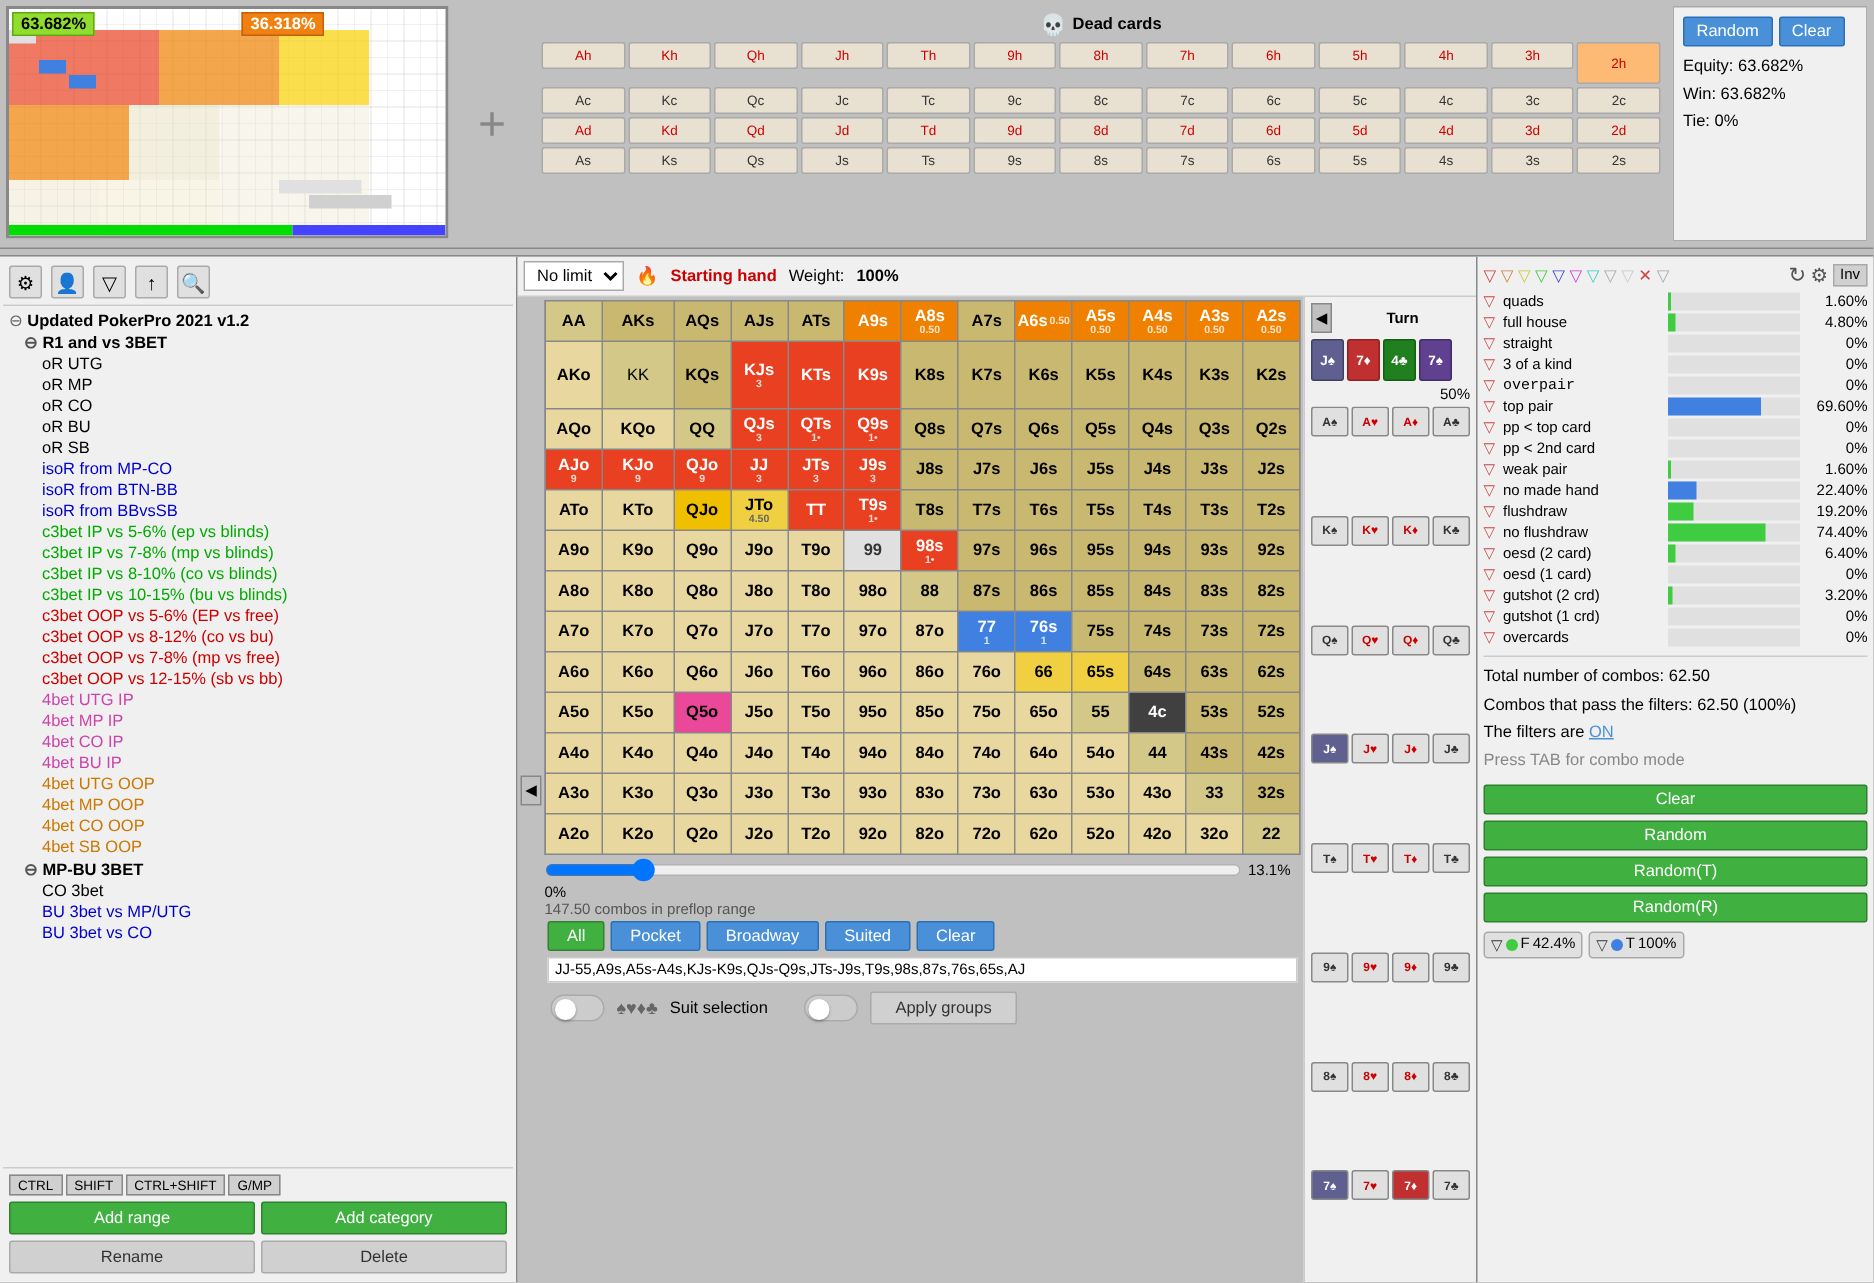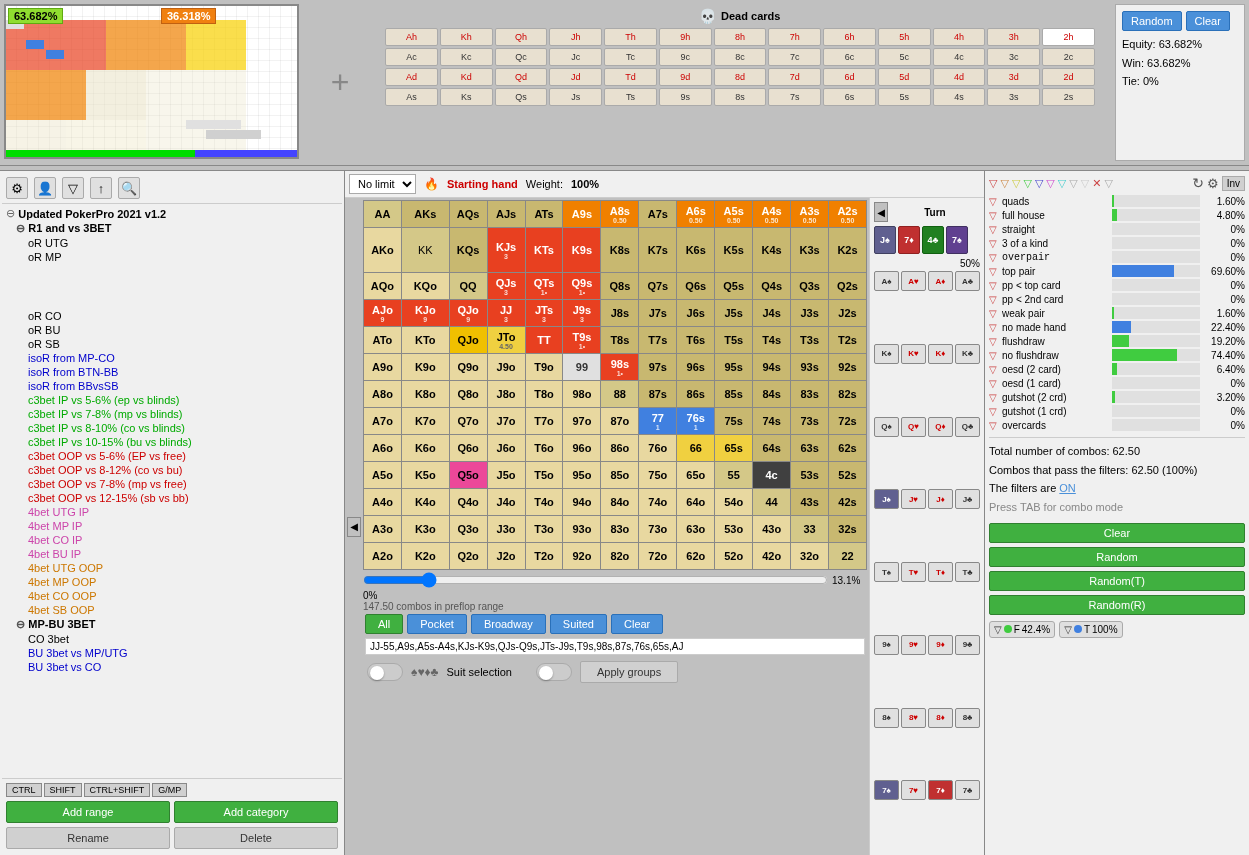--- a/index.html
+++ b/index.html
@@ -1,21 +1,21 @@
 <!DOCTYPE html>
 <html><head>
   <meta charset="utf-8">
   <style>
     * { box-sizing: border-box; margin: 0; padding: 0; font-family: Arial, sans-serif; font-size: 11px; }
     body { background: #c0c0c0; width: 1249px; height: 855px; overflow: hidden; }
     
     .main-container { display: flex; flex-direction: column; width: 1249px; height: 855px; }
     
     
-    .top-section { display: flex; background: #c0c0c0; padding: 4px; gap: 16px; height: 165px; }
+    .top-section { display: flex; background: #c0c0c0; padding: 4px; gap: 4px; height: 165px; }
     
     .equity-chart { width: 295px; height: 155px; background: white; border: 2px solid #888; position: relative; overflow: hidden; }
     
     .plus-button { display: flex; align-items: center; justify-content: center; width: 50px; font-size: 28px; color: #666; cursor: pointer; }
     .btn-random { background: #4a90d9; color: white; border: 1px solid #2a70b9; padding: 3px 8px; cursor: pointer; border-radius: 2px; }
     .btn-clear-top { background: #4a90d9; color: white; border: 1px solid #2a70b9; padding: 3px 8px; cursor: pointer; border-radius: 2px; }
     
     
     .middle-section { display: flex; flex: 1; gap: 0; }
     
@@ -77,21 +77,21 @@
           <div style="background: rgb(232, 224, 208); border: 1px solid rgb(170, 170, 170); border-radius: 2px; text-align: center; padding: 1px; cursor: pointer; font-size: 9px; color: rgb(204, 0, 0); height: 18px; display: flex; align-items: center; justify-content: center;">Qh</div>
           <div style="background: rgb(232, 224, 208); border: 1px solid rgb(170, 170, 170); border-radius: 2px; text-align: center; padding: 1px; cursor: pointer; font-size: 9px; color: rgb(204, 0, 0); height: 18px; display: flex; align-items: center; justify-content: center;">Jh</div>
           <div style="background: rgb(232, 224, 208); border: 1px solid rgb(170, 170, 170); border-radius: 2px; text-align: center; padding: 1px; cursor: pointer; font-size: 9px; color: rgb(204, 0, 0); height: 18px; display: flex; align-items: center; justify-content: center;">Th</div>
           <div style="background: rgb(232, 224, 208); border: 1px solid rgb(170, 170, 170); border-radius: 2px; text-align: center; padding: 1px; cursor: pointer; font-size: 9px; color: rgb(204, 0, 0); height: 18px; display: flex; align-items: center; justify-content: center;">9h</div>
           <div style="background: rgb(232, 224, 208); border: 1px solid rgb(170, 170, 170); border-radius: 2px; text-align: center; padding: 1px; cursor: pointer; font-size: 9px; color: rgb(204, 0, 0); height: 18px; display: flex; align-items: center; justify-content: center;">8h</div>
           <div style="background: rgb(232, 224, 208); border: 1px solid rgb(170, 170, 170); border-radius: 2px; text-align: center; padding: 1px; cursor: pointer; font-size: 9px; color: rgb(204, 0, 0); height: 18px; display: flex; align-items: center; justify-content: center;">7h</div>
           <div style="background: rgb(232, 224, 208); border: 1px solid rgb(170, 170, 170); border-radius: 2px; text-align: center; padding: 1px; cursor: pointer; font-size: 9px; color: rgb(204, 0, 0); height: 18px; display: flex; align-items: center; justify-content: center;">6h</div>
           <div style="background: rgb(232, 224, 208); border: 1px solid rgb(170, 170, 170); border-radius: 2px; text-align: center; padding: 1px; cursor: pointer; font-size: 9px; color: rgb(204, 0, 0); height: 18px; display: flex; align-items: center; justify-content: center;">5h</div>
           <div style="background: rgb(232, 224, 208); border: 1px solid rgb(170, 170, 170); border-radius: 2px; text-align: center; padding: 1px; cursor: pointer; font-size: 9px; color: rgb(204, 0, 0); height: 18px; display: flex; align-items: center; justify-content: center;">4h</div>
           <div style="background: rgb(232, 224, 208); border: 1px solid rgb(170, 170, 170); border-radius: 2px; text-align: center; padding: 1px; cursor: pointer; font-size: 9px; color: rgb(204, 0, 0); height: 18px; display: flex; align-items: center; justify-content: center;">3h</div>
-          <div style="background: #ffffff; border: 1px solid rgb(170, 170, 170); border-radius: 2px; text-align: center; padding: 1px; cursor: pointer; font-size: 9px; color: rgb(204, 0, 0); height: 18px; display: flex; align-items: center; justify-content: center;">2h</div>
+          <div style="background: #fdba74; border: 1px solid rgb(170, 170, 170); border-radius: 2px; text-align: center; padding: 1px; cursor: pointer; font-size: 9px; color: rgb(204, 0, 0); height: 28px; display: flex; align-items: center; justify-content: center;">2h</div>
           <div style="background: rgb(232, 224, 208); border: 1px solid rgb(170, 170, 170); border-radius: 2px; text-align: center; padding: 1px; cursor: pointer; font-size: 9px; color: rgb(51, 51, 51); height: 18px; display: flex; align-items: center; justify-content: center;">Ac</div>
           <div style="background: rgb(232, 224, 208); border: 1px solid rgb(170, 170, 170); border-radius: 2px; text-align: center; padding: 1px; cursor: pointer; font-size: 9px; color: rgb(51, 51, 51); height: 18px; display: flex; align-items: center; justify-content: center;">Kc</div>
           <div style="background: rgb(232, 224, 208); border: 1px solid rgb(170, 170, 170); border-radius: 2px; text-align: center; padding: 1px; cursor: pointer; font-size: 9px; color: rgb(51, 51, 51); height: 18px; display: flex; align-items: center; justify-content: center;">Qc</div>
           <div style="background: rgb(232, 224, 208); border: 1px solid rgb(170, 170, 170); border-radius: 2px; text-align: center; padding: 1px; cursor: pointer; font-size: 9px; color: rgb(51, 51, 51); height: 18px; display: flex; align-items: center; justify-content: center;">Jc</div>
           <div style="background: rgb(232, 224, 208); border: 1px solid rgb(170, 170, 170); border-radius: 2px; text-align: center; padding: 1px; cursor: pointer; font-size: 9px; color: rgb(51, 51, 51); height: 18px; display: flex; align-items: center; justify-content: center;">Tc</div>
           <div style="background: rgb(232, 224, 208); border: 1px solid rgb(170, 170, 170); border-radius: 2px; text-align: center; padding: 1px; cursor: pointer; font-size: 9px; color: rgb(51, 51, 51); height: 18px; display: flex; align-items: center; justify-content: center;">9c</div>
           <div style="background: rgb(232, 224, 208); border: 1px solid rgb(170, 170, 170); border-radius: 2px; text-align: center; padding: 1px; cursor: pointer; font-size: 9px; color: rgb(51, 51, 51); height: 18px; display: flex; align-items: center; justify-content: center;">8c</div>
           <div style="background: rgb(232, 224, 208); border: 1px solid rgb(170, 170, 170); border-radius: 2px; text-align: center; padding: 1px; cursor: pointer; font-size: 9px; color: rgb(51, 51, 51); height: 18px; display: flex; align-items: center; justify-content: center;">7c</div>
           <div style="background: rgb(232, 224, 208); border: 1px solid rgb(170, 170, 170); border-radius: 2px; text-align: center; padding: 1px; cursor: pointer; font-size: 9px; color: rgb(51, 51, 51); height: 18px; display: flex; align-items: center; justify-content: center;">6c</div>
           <div style="background: rgb(232, 224, 208); border: 1px solid rgb(170, 170, 170); border-radius: 2px; text-align: center; padding: 1px; cursor: pointer; font-size: 9px; color: rgb(51, 51, 51); height: 18px; display: flex; align-items: center; justify-content: center;">5c</div>
@@ -157,21 +157,21 @@
 
       <div style="flex:1; overflow-y:auto; padding:2px;">
         <div style="display:flex; align-items:center; padding:1px 2px; cursor:pointer;">
           <span style="color:#666; margin-right:3px;">⊖</span>
           <span style="font-weight:bold;">Updated PokerPro 2021 v1.2</span>
         </div>
         <div id="sidebar-tree-items">
             <div style="padding: 1px 2px 1px 12px; cursor: pointer; color: rgb(0, 0, 0); font-weight: bold;"><span style="color: rgb(85, 85, 85);">⊖ </span><span>R1 and vs 3BET</span></div>
             <div style="padding: 1px 2px 1px 24px; cursor: pointer; color: rgb(0, 0, 0); font-weight: normal;"><span>oR UTG</span></div>
             <div style="padding: 1px 2px 1px 24px; cursor: pointer; color: rgb(0, 0, 0); font-weight: normal;"><span>oR MP</span></div>
-            <div style="padding: 1px 2px 1px 24px; cursor: pointer; color: rgb(0, 0, 0); font-weight: normal; margin-top: 45px;"><span>oR CO</span></div>
+            <div style="padding: 1px 2px 1px 24px; cursor: pointer; color: rgb(0, 0, 0); font-weight: normal;"><span>oR CO</span></div>
             <div style="padding: 1px 2px 1px 24px; cursor: pointer; color: rgb(0, 0, 0); font-weight: normal;"><span>oR BU</span></div>
             <div style="padding: 1px 2px 1px 24px; cursor: pointer; color: rgb(0, 0, 0); font-weight: normal;"><span>oR SB</span></div>
             <div style="padding: 1px 2px 1px 24px; cursor: pointer; color: rgb(0, 0, 204); font-weight: normal;"><span>isoR from MP-CO</span></div>
             <div style="padding: 1px 2px 1px 24px; cursor: pointer; color: rgb(0, 0, 204); font-weight: normal;"><span>isoR from BTN-BB</span></div>
             <div style="padding: 1px 2px 1px 24px; cursor: pointer; color: rgb(0, 0, 204); font-weight: normal;"><span>isoR from BBvsSB</span></div>
             <div style="padding: 1px 2px 1px 24px; cursor: pointer; color: rgb(0, 170, 0); font-weight: normal;"><span>c3bet IP vs 5-6% (ep vs blinds)</span></div>
             <div style="padding: 1px 2px 1px 24px; cursor: pointer; color: rgb(0, 170, 0); font-weight: normal;"><span>c3bet IP vs 7-8% (mp vs blinds)</span></div>
             <div style="padding: 1px 2px 1px 24px; cursor: pointer; color: rgb(0, 170, 0); font-weight: normal;"><span>c3bet IP vs 8-10% (co vs blinds)</span></div>
             <div style="padding: 1px 2px 1px 24px; cursor: pointer; color: rgb(0, 170, 0); font-weight: normal;"><span>c3bet IP vs 10-15% (bu vs blinds)</span></div>
             <div style="padding: 1px 2px 1px 24px; cursor: pointer; color: rgb(204, 0, 0); font-weight: normal;"><span>c3bet OOP vs 5-6% (EP vs free)</span></div>
@@ -250,21 +250,21 @@
               <div style="background: rgb(240, 128, 0); color: white; text-align: center; padding: 1px; cursor: pointer; font-size: 9px; font-weight: bold; min-height: 26px; display: flex; flex-direction: column; align-items: center; justify-content: center; border: none;">
                 <span>A9s</span>
               </div>
               <div style="background: rgb(240, 128, 0); color: white; text-align: center; padding: 1px; cursor: pointer; font-size: 9px; font-weight: bold; min-height: 26px; display: flex; flex-direction: column; align-items: center; justify-content: center; border: none;">
                 <span>A8s</span>
                 <span style="font-size: 7px; color: rgba(255, 255, 255, 0.8);">0.50</span>
               </div>
               <div style="background: rgb(200, 184, 112); color: rgb(0, 0, 0); text-align: center; padding: 1px; cursor: pointer; font-size: 9px; font-weight: bold; min-height: 26px; display: flex; flex-direction: column; align-items: center; justify-content: center; border: none;">
                 <span>A7s</span>
               </div>
-              <div style="background: rgb(240, 128, 0); color: white; text-align: center; padding: 1px; cursor: pointer; font-size: 9px; font-weight: bold; min-height: 26px; display: flex; flex-direction: column; align-items: center; justify-content: center; border: none;">
+              <div style="background: rgb(240, 128, 0); color: white; text-align: center; padding: 1px; cursor: pointer; font-size: 9px; font-weight: bold; min-height: 26px; display: flex; flex-direction: row; align-items: center; justify-content: space-between; border: none;">
                 <span>A6s</span>
                 <span style="font-size: 7px; color: rgba(255, 255, 255, 0.8);">0.50</span>
               </div>
               <div style="background: rgb(240, 128, 0); color: white; text-align: center; padding: 1px; cursor: pointer; font-size: 9px; font-weight: bold; min-height: 26px; display: flex; flex-direction: column; align-items: center; justify-content: center; border: none;">
                 <span>A5s</span>
                 <span style="font-size: 7px; color: rgba(255, 255, 255, 0.8);">0.50</span>
               </div>
               <div style="background: rgb(240, 128, 0); color: white; text-align: center; padding: 1px; cursor: pointer; font-size: 9px; font-weight: bold; min-height: 26px; display: flex; flex-direction: column; align-items: center; justify-content: center; border: none;">
                 <span>A4s</span>
                 <span style="font-size: 7px; color: rgba(255, 255, 255, 0.8);">0.50</span>

